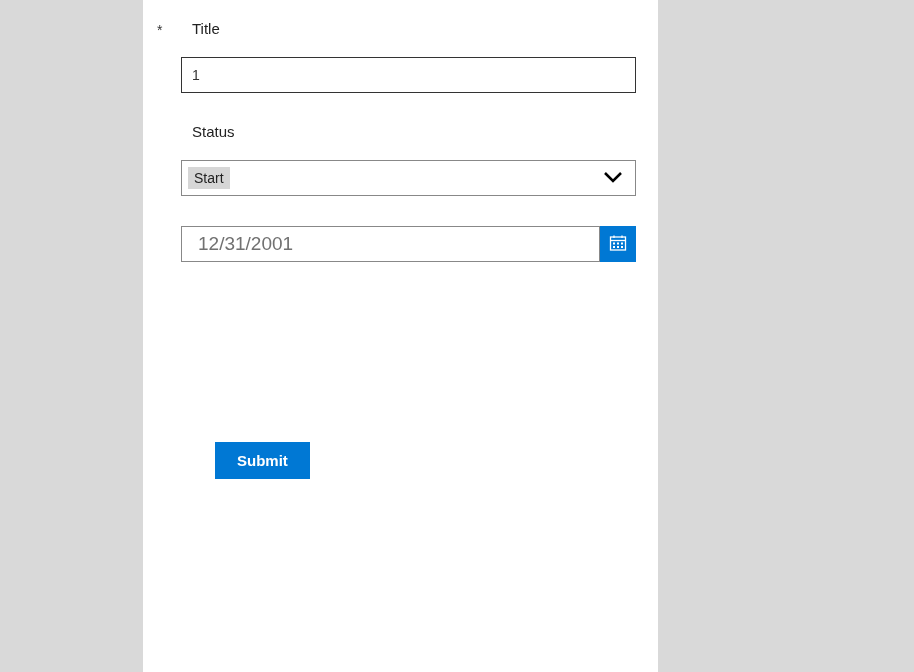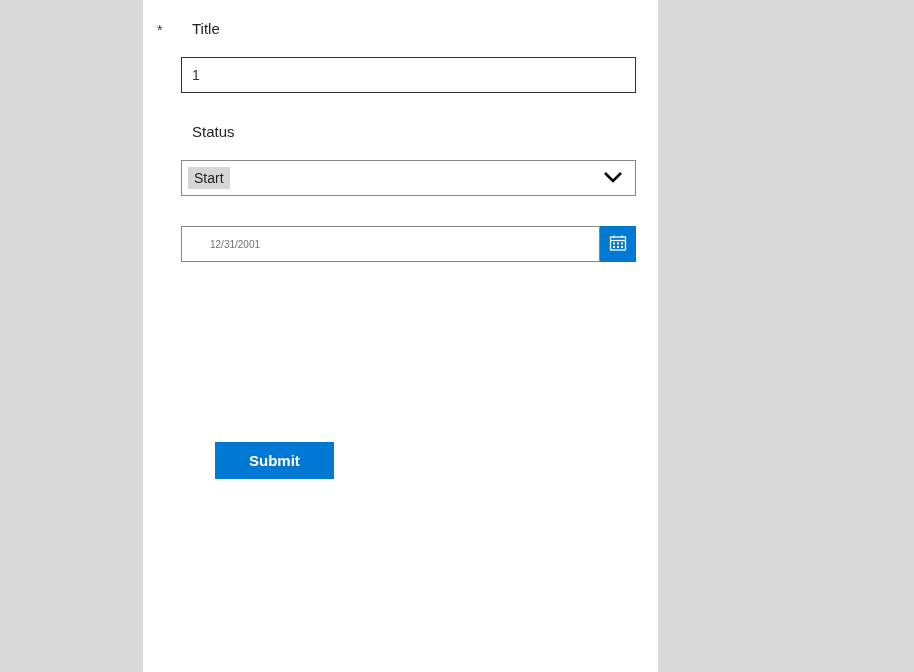--- a/index.html
+++ b/index.html
@@ -79,22 +79,22 @@
       transform: translateY(-50%);
     }
     .date-row {
       display: flex;
       width: 100%;
     }
     .date-input {
       flex: 1;
       height: 36px;
       border: 1px solid #888;
-      padding: 0 28px;
-      font-size: 10px;
+      padding: 0 16px;
+      font-size: 19px;
       font-family: inherit;
       color: #666;
       outline: none;
       background: #fff;
     }
     .date-input::placeholder {
       color: #717171;
     }
     .cal-btn {
       width: 36px;
@@ -105,21 +105,21 @@
       align-items: center;
       justify-content: center;
       cursor: pointer;
     }
     .submit-btn {
       background: #0078d4;
       color: #fff;
       border: none;
       font-size: 15px;
       font-weight: 600;
-      padding: 10px 34px;
+      padding: 10px 22px;
       cursor: pointer;
       margin-left: 58px;
       margin-top: 150px;
     }
   </style>
 </head>
 <body>
 
 <div class="panel">
 

